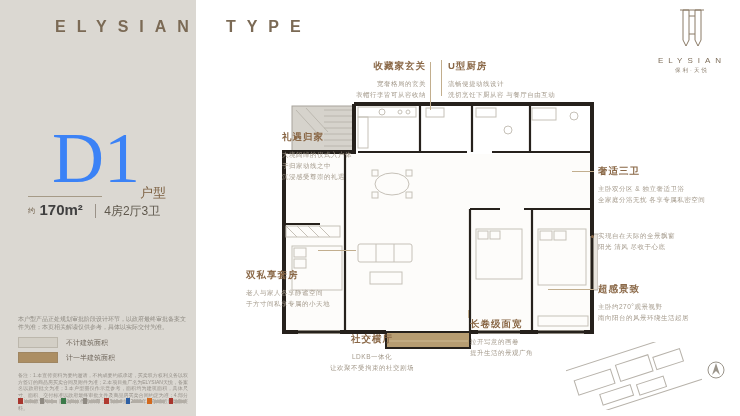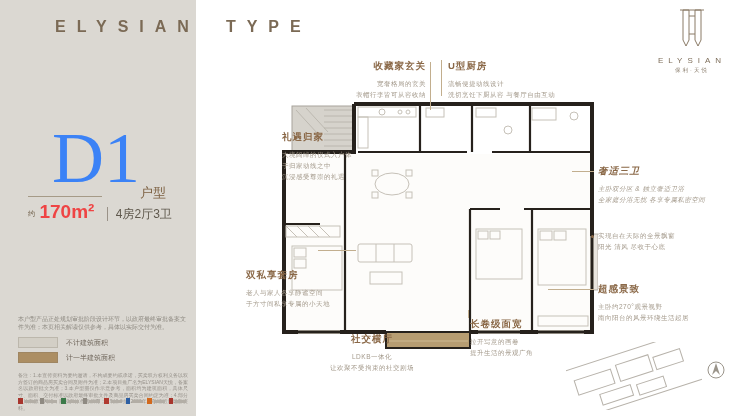--- a/index.html
+++ b/index.html
@@ -12,21 +12,21 @@
   
   .wordmark{position:absolute;top:18px;left:55px;font-size:16px;letter-spacing:11px;color:#7b6a55;font-weight:600;white-space:nowrap;}
   .wordmark .gap{display:inline-block;width:26px;}
 
   
   .unit-code{position:absolute;left:52px;top:126px;color:#3b82f6;font-family:"Liberation Serif", serif;font-size:72px;line-height:64px;}
   .unit-code-label{position:absolute;left:140px;top:172px;color:#7d6142;font-size:13px;font-weight:400;margin-top:12px;}
   .unit-rule{position:absolute;left:28px;top:196px;width:74px;height:1px;background:#a59a87;}
   .unit-area-row{position:absolute;left:28px;top:201px;white-space:nowrap;}
   .unit-area-prefix{font-size:7px;color:#6b5a44;vertical-align:2px;}
-  .unit-area{font-size:19px;font-weight:700;color:#ef4444;}
+  .unit-area{font-size:15px;font-weight:700;color:#404040;}
   .unit-rooms{font-size:12px;color:#5f584d;border-left:1px solid #9a9288;padding-left:8px;margin-left:8px;}
 
   .panel-note{position:absolute;left:18px;top:315px;width:168px;font-size:6px;line-height:8px;color:#8f8b83;text-align:justify;}
 
   .legend{position:absolute;left:18px;top:337px;}
   .legend-row{display:flex;align-items:center;height:11px;margin-bottom:4px;}
   .legend-swatch{width:38px;height:9px;margin-right:8px;border:1px solid rgba(120,110,95,.25);}
   .legend-label{font-size:7px;color:#6d6459;}
 
   .fine-print{position:absolute;left:18px;top:372px;width:170px;font-size:5px;line-height:6.5px;color:#96918a;text-align:justify;}
@@ -40,21 +40,21 @@
   .corp-cn{font-size:5.5px;letter-spacing:2px;color:#8a7d6c;margin-top:2px;}
 
   
   .ann{position:absolute;}
   .ann .t{font-size:9.5px;font-weight:700;color:#8a6847;letter-spacing:1px;margin-bottom:5px;}
   .ann .l{font-size:6.5px;line-height:11px;color:#a49a8c;letter-spacing:.5px;}
   .ann-foyer{left:298px;top:60px;width:128px;text-align:right;font-family:Liberation Serif, serif;}
   .ann-kitchen{left:448px;top:60px;width:150px;text-align:left;}
   .ann-homecoming{left:246px;top:131px;width:110px;margin-left:36px;}
   .ann-suites{left:246px;top:244px;width:120px;margin-top:25px;}
-  .ann-baths{left:598px;top:165px;width:138px;font-style:italic;}
+  .ann-baths{left:598px;top:165px;width:138px;}
   .ann-bay{left:598px;top:230px;width:138px;}
   .ann-view{left:598px;top:283px;width:138px;}
   .ann-living{left:292px;top:333px;width:160px;text-align:center;}
   .ann-span{left:470px;top:318px;width:120px;}
 
   .leader{position:absolute;background:#c2ae8e;}
   .dot{position:absolute;width:3px;height:3px;background:#8a6847;border-radius:50%;}
 
   .plan-wrap{position:absolute;left:262px;top:94px;width:336px;height:256px;}
   .siteplan-wrap{position:absolute;left:566px;top:342px;width:168px;height:68px;}

